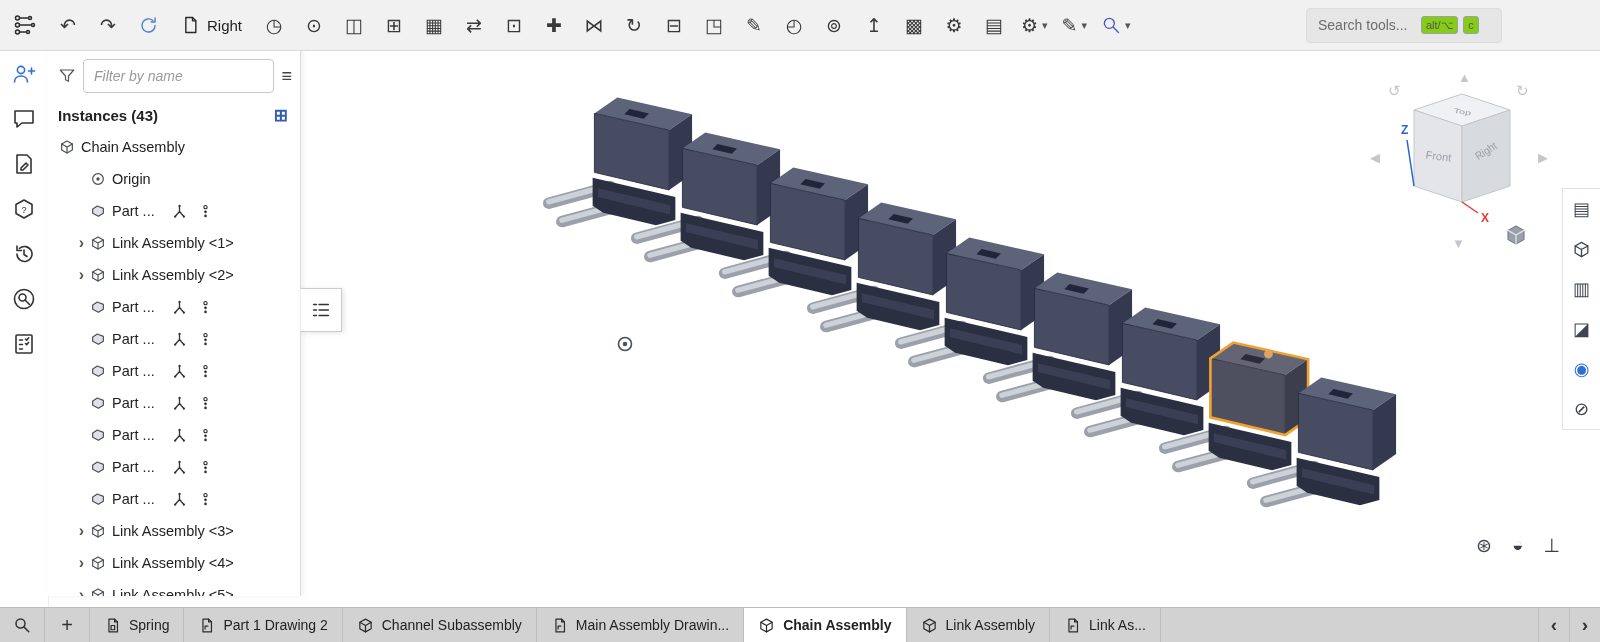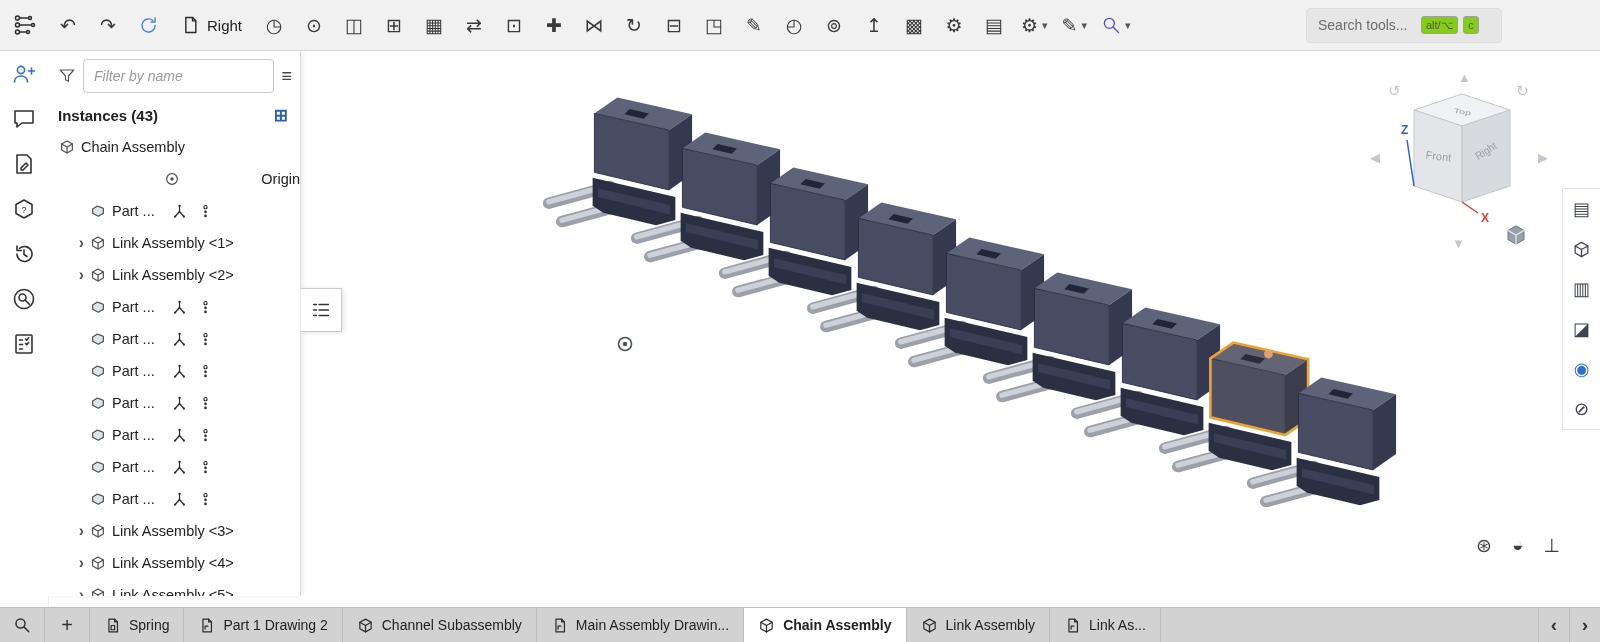--- a/index.html
+++ b/index.html
@@ -374,21 +374,21 @@
     <div id="tree-rows">
         <div class="tree-row" style="padding-left: 10px;">
           <span class="t-icon">
             <svg width="16" height="16" viewBox="0 0 24 24" fill="none" stroke="#4a4f58" stroke-width="1.8" stroke-linecap="round" stroke-linejoin="round" style="color:#4a4f58;display:block">
               <path d="M12 3l8 4.5v9L12 21l-8-4.5v-9z"></path>
               <path d="M12 21v-9M12 12l8-4.5M12 12L4 7.5"></path>
             </svg>
           </span>
           <span class="t-label">Chain Assembly</span>
         </div>
-        <div class="tree-row" style="padding-left: 26px; justify-content: space-between;">
+        <div class="tree-row" style="padding-left: 26px;">
           <span class="chev"></span>
           <span class="t-icon">
             <svg width="16" height="16" viewBox="0 0 24 24" fill="none" stroke="#4a4f58" stroke-width="1.8" stroke-linecap="round" stroke-linejoin="round" style="color:#4a4f58;display:block">
               <circle cx="12" cy="12" r="8"></circle>
               <circle cx="12" cy="12" r="2.5" fill="currentColor" stroke="none"></circle>
             </svg>
           </span>
           <span class="t-label">Origin</span>
         </div>
         <div class="tree-row" style="padding-left: 26px;">

